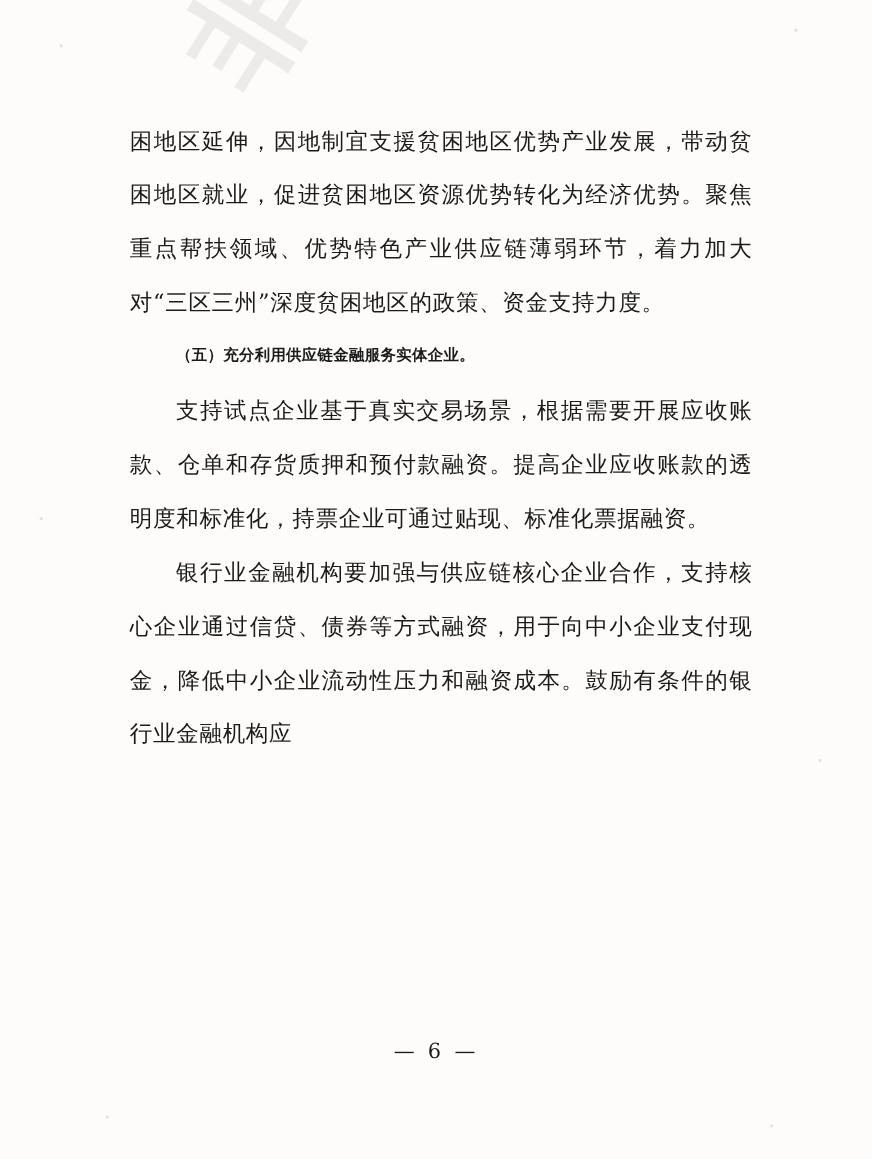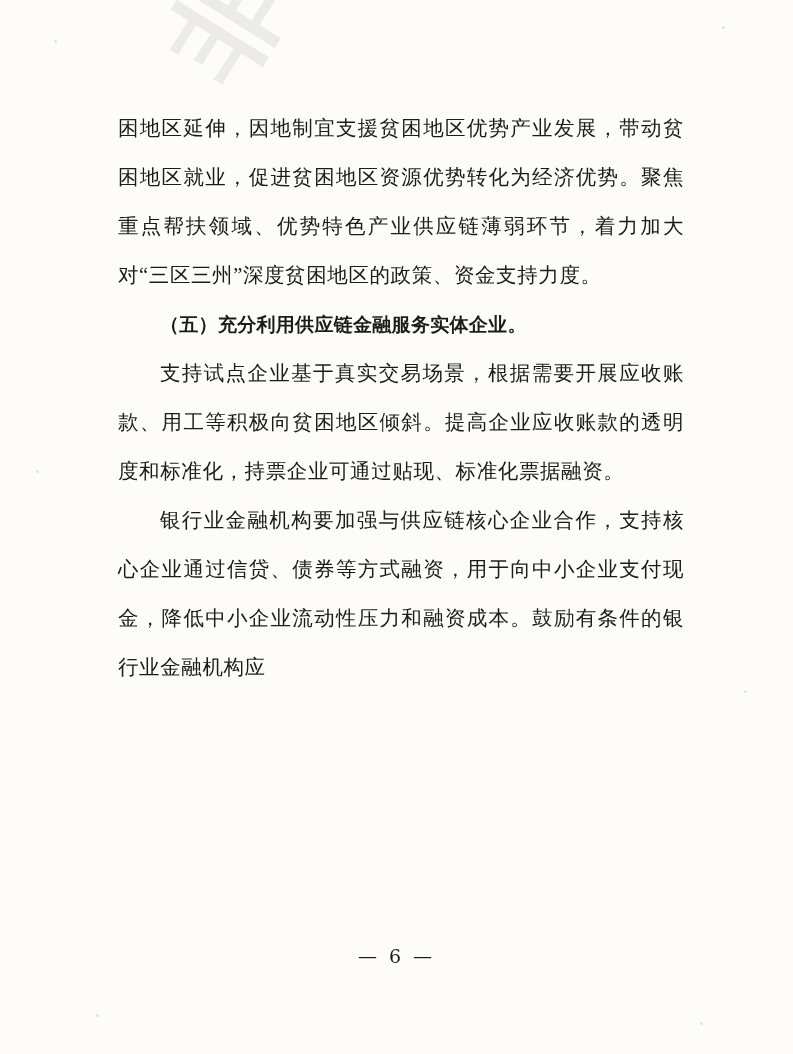--- a/index.html
+++ b/index.html
@@ -37,27 +37,26 @@
     font-size: 20.5px;
     line-height: 49px;
     color: #1b1b1b;
     letter-spacing: 0.6px;
     text-align: justify;
     text-justify: inter-character;
     font-family: "DejaVu Serif", "Liberation Serif", serif;
   }
   p.indent {
     text-indent: 42px;
-    font-family: Liberation Serif, serif;
   }
   p.heading {
     text-indent: 42px;
     font-weight: bold;
-    font-family: Liberation Serif, serif;
-    font-size: 19px;
+    font-family: Liberation Mono, monospace;
+    font-size: 14px;
     letter-spacing: 0.3px;
   }
   .footer {
     position: absolute;
     left: 0;
     top: 945px;
     width: 793px;
     text-align: center;
     font-size: 19px;
     color: #1b1b1b;
@@ -97,21 +96,21 @@
 </head>
 <body>
 
 <div class="paper"></div>
 
 <div class="page">
 
   <div class="content">
     <p class="indent" style="text-indent:0">困地区延伸，因地制宜支援贫困地区优势产业发展，带动贫困地区就业，促进贫困地区资源优势转化为经济优势。聚焦重点帮扶领域、优势特色产业供应链薄弱环节，着力加大对“三区三州”深度贫困地区的政策、资金支持力度。</p>
     <p class="heading">（五）充分利用供应链金融服务实体企业。</p>
-    <p class="indent">支持试点企业基于真实交易场景，根据需要开展应收账款、用工等积极向贫困地区倾斜。提高企业应收账款的透明度和标准化，持票企业可通过贴现、标准化票据融资。</p>
+    <p class="indent">支持试点企业基于真实交易场景，根据需要开展应收账款、仓单和存货质押和预付款融资。提高企业应收账款的透明度和标准化，持票企业可通过贴现、标准化票据融资。</p>
     <p class="indent">银行业金融机构要加强与供应链核心企业合作，支持核心企业通过信贷、债券等方式融资，用于向中小企业支付现金，降低中小企业流动性压力和融资成本。鼓励有条件的银行业金融机构应</p>
   </div>
 
   <div class="footer">— 6 —</div>
 </div>
 
 <div class="watermark">
   <div class="watermark-text">非会员水印</div>
 </div>
 

